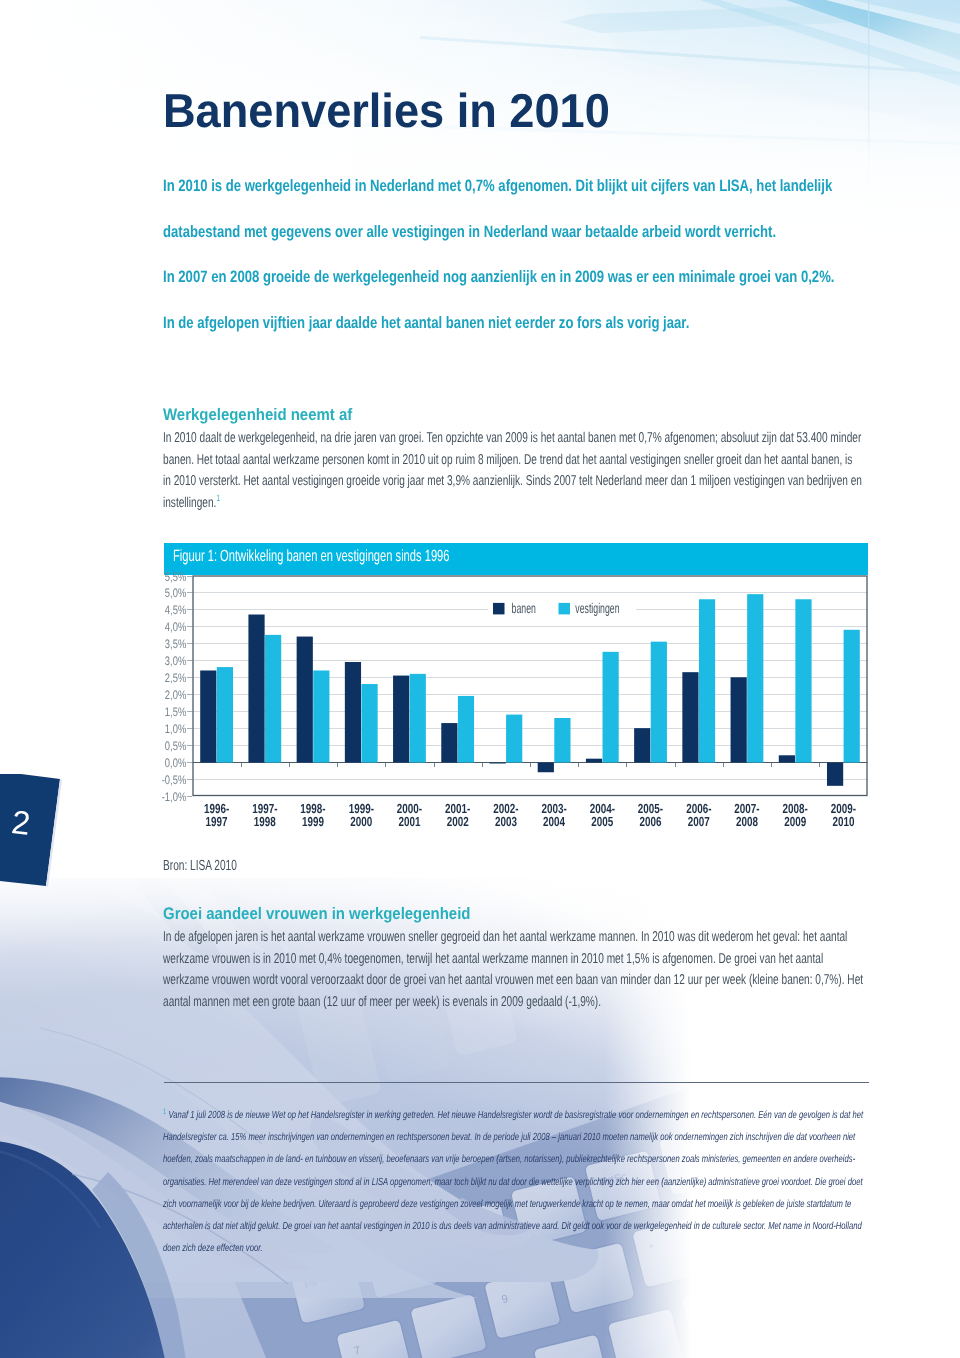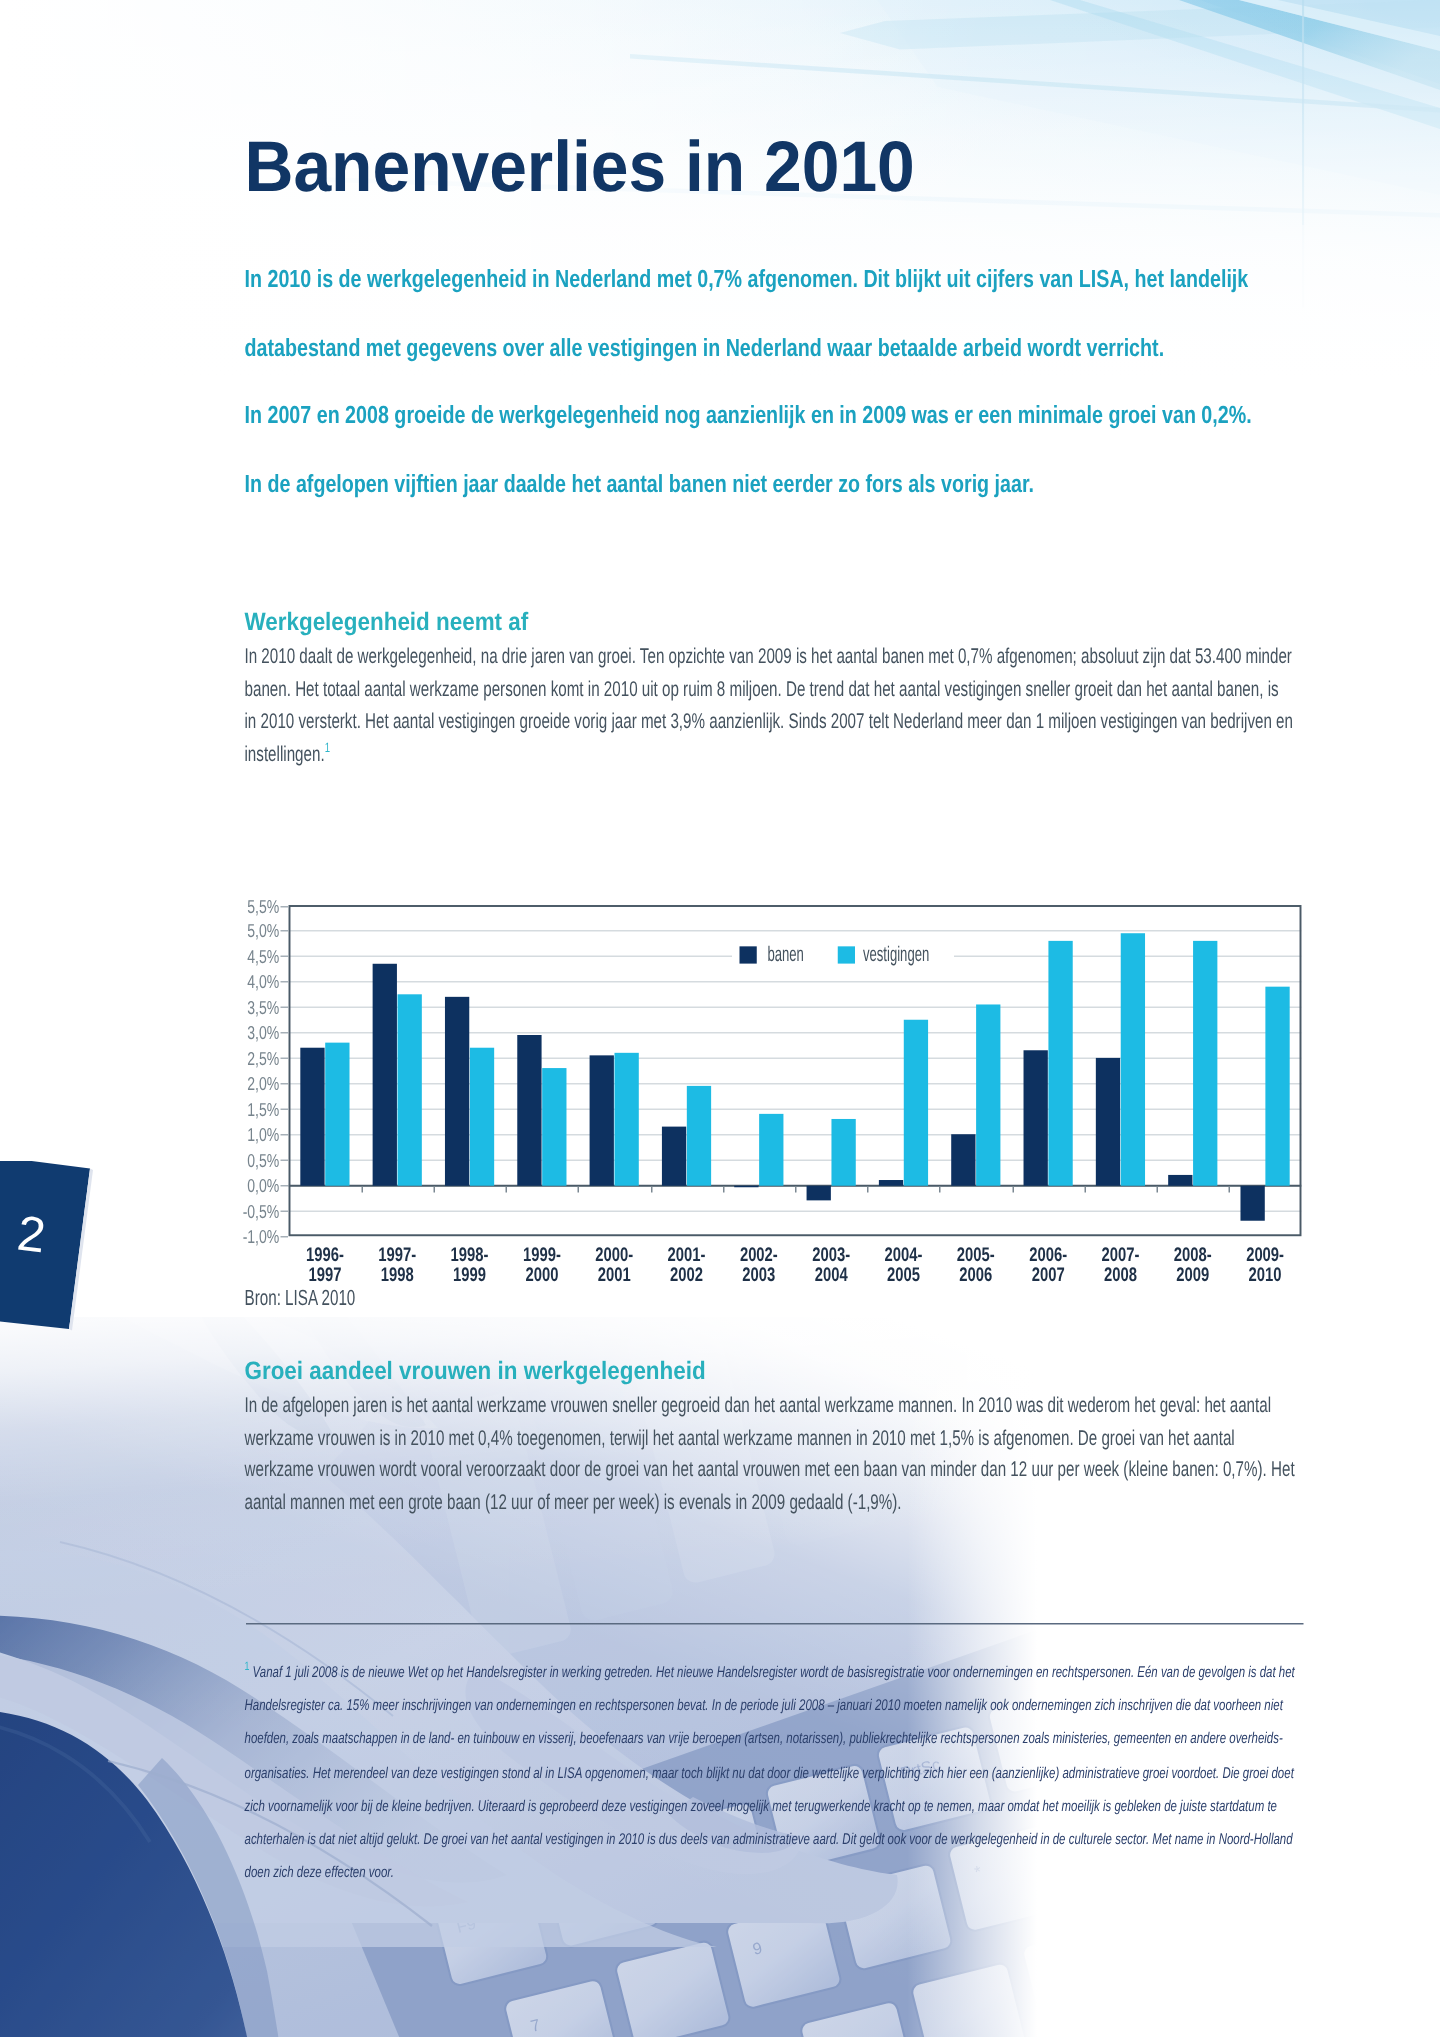--- a/index.html
+++ b/index.html
@@ -41,21 +41,21 @@
   .body-t{font-size:14.2px;font-weight:400;color:#44525e;line-height:21.6px;
           transform:scaleX(0.713);transform-origin:left top;text-align:left;}
   .body-t sup{font-size:9px;color:#2fb5c9;vertical-align:super;line-height:0;}
 
   
   .fig-cap{position:absolute;left:164px;top:543px;width:704px;height:32px;
            background:#00b7e3;color:#fff;font-size:16.3px;font-weight:400;
            box-sizing:border-box;}
   .fig-cap span{position:absolute;left:9px;top:5.2px;white-space:nowrap;line-height:16.5px;
                 transform:scaleX(0.685);transform-origin:left top;display:block;}
-  .chart{position:absolute;left:152px;top:596px;width:725px;height:280px;}
+  .chart{position:absolute;left:152px;top:568px;width:725px;height:280px;}
   .source{position:absolute;left:163px;top:858px;font-size:14.6px;color:#44525e;
           white-space:nowrap;transform:scaleX(0.695);transform-origin:left top;}
 
   
   .rule{position:absolute;left:164px;top:1082px;width:705px;height:1.3px;background:#5a6a80;}
   .fn{position:absolute;left:163px;top:1105px;width:949px;font-size:10.35px;
       font-style:italic;color:#2b3f6b;line-height:22.2px;
       hyphens:manual;-webkit-hyphens:manual;
       transform:scaleX(0.739);transform-origin:left top;}
   .fn sup{font-size:8px;font-style:normal;color:#2fb5c9;vertical-align:super;line-height:0;}
@@ -298,20 +298,23 @@
     <p class="p1">In 2010 is de werkgelegenheid in Nederland met 0,7% afgenomen. Dit blijkt uit cijfers van LISA, het landelijk databestand met gegevens over alle vestigingen in Nederland waar betaalde arbeid wordt verricht.</p>
     <p class="p2">In 2007 en 2008 groeide de werkgelegenheid nog aanzienlijk en in 2009 was er een minimale groei van 0,2%.</p>
     <p class="p3">In de afgelopen vijftien jaar daalde het aantal banen niet eerder zo fors als vorig jaar.</p>
   </div>
 
   <div class="sec" style="top:407px;width:981px;">
     <h2 class="sec-h">Werkgelegenheid neemt af</h2>
     <div class="body-t"><span>In 2010 daalt de werkgelegenheid, na drie jaren van groei. Ten opzichte van 2009 is het aantal banen met 0,7% afgenomen; absoluut zijn dat 53.400 minder banen. Het totaal aantal werkzame personen komt in 2010 uit op ruim 8 miljoen. De trend dat het aantal vestigingen sneller groeit dan het aantal banen, is in 2010 versterkt. Het aantal vestigingen groeide vorig jaar met 3,9% aanzienlijk. Sinds 2007 telt Nederland meer dan 1 miljoen vestigingen van bedrijven en instellingen.</span><sup>1</sup></div>
   </div>
 
+  <div class="fig-cap">
+    <span>Figuur 1: Ontwikkeling banen en vestigingen sinds 1996</span>
+  </div>
   <div class="chart" id="chart">
       <svg width="725" height="285" viewBox="0 0 725 285">
         <rect x="40.5" y="7.5" width="675" height="220.5" fill="#ffffff"></rect>
         <g>
           <line x1="40.5" y1="24.5" x2="715.5" y2="24.5" stroke="#d5dbdf" stroke-width="1"></line>
           <line x1="40.5" y1="41.5" x2="715.5" y2="41.5" stroke="#d5dbdf" stroke-width="1"></line>
           <line x1="40.5" y1="58.5" x2="715.5" y2="58.5" stroke="#d5dbdf" stroke-width="1"></line>
           <line x1="40.5" y1="75.5" x2="715.5" y2="75.5" stroke="#d5dbdf" stroke-width="1"></line>
           <line x1="40.5" y1="92.5" x2="715.5" y2="92.5" stroke="#d5dbdf" stroke-width="1"></line>
           <line x1="40.5" y1="109.5" x2="715.5" y2="109.5" stroke="#d5dbdf" stroke-width="1"></line>

